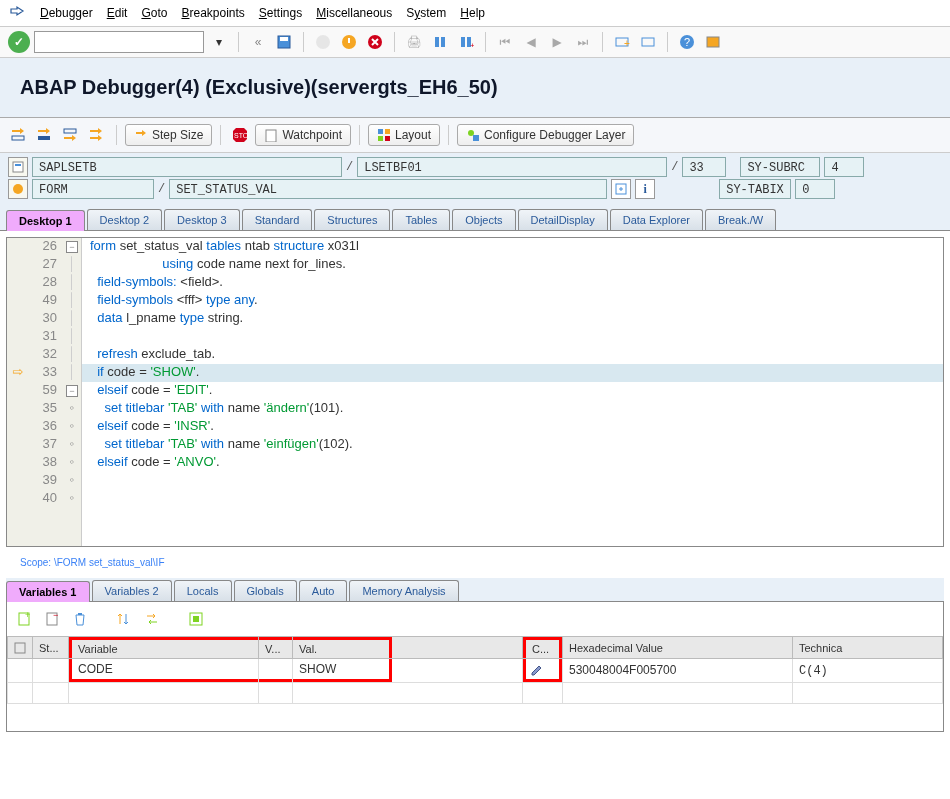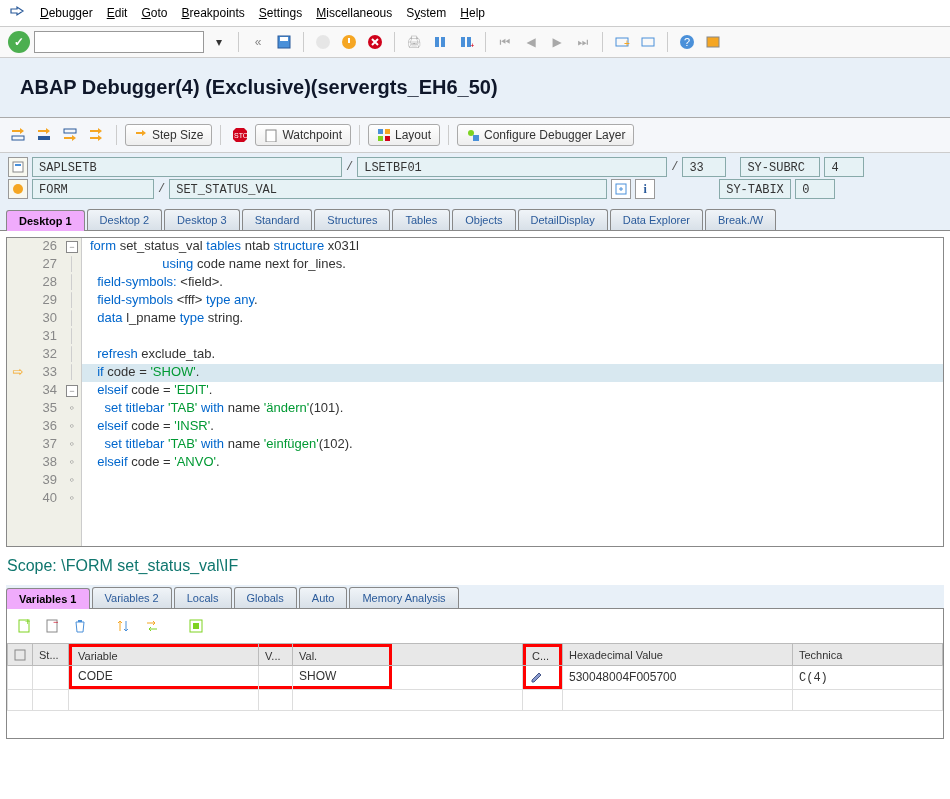--- a/index.html
+++ b/index.html
@@ -30,21 +30,21 @@
   .gutter { background:#f0f0e8; border-right:1px solid #ccc; display:flex; flex-direction:column;}
   .gutter-row { height:18px; display:flex; }
   .gutter-mark { width:22px; text-align:center;}
   .gutter-ln { width:34px; text-align:right; padding-right:6px; color:#888;}
   .gutter-fold { width:18px; text-align:center; color:#888; position:relative;}
   .code-lines { flex:1; background:#fff;}
   .code-line { height:18px; padding-left:8px; white-space:pre;}
   .code-line.hl { background:#d8e8f0;}
   .kw { color:#0066cc;}
   .str { color:#009933;}
-  .scope { padding:4px 7px; font-size:16px; color:#0f766e;}
+  .scope { padding:4px 20px; font-size:10px; color:#3b82f6;}
   .var-tabs { display:flex; border-bottom:1px solid #888; margin:6px 6px 0 6px; padding-top:2px;text-align:center;}
   .var-panel { margin:0 6px 6px 6px; border:1px solid #888; border-top:none; background:#fff; height:130px;}
   .var-toolbar { display:flex; gap:6px; padding:6px;}
   .var-table { width:100%; border-collapse:collapse; font-size:12px;}
   .var-table th { background:#e8e8e8; border:1px solid #bbb; padding:3px 6px; text-align:left; font-weight:normal; color:#333; font-size:11px;}
   .var-table td { border:1px solid #ddd; padding:3px 6px; font-family:'Courier New',monospace;}
   svg { display:block;}
 </style>
 </head>
 <body>
@@ -274,21 +274,21 @@
         <span class="gutter-ln">27</span>
         <span class="gutter-fold"><span style="color:#ccc">│</span></span>
       </div>
       <div class="gutter-row">
         <span class="gutter-mark" style="color: rgb(245, 166, 35);"></span>
         <span class="gutter-ln">28</span>
         <span class="gutter-fold"><span style="color:#ccc">│</span></span>
       </div>
       <div class="gutter-row">
         <span class="gutter-mark" style="color: rgb(245, 166, 35);"></span>
-        <span class="gutter-ln">29</span>
+        <span class="gutter-ln">49</span>
         <span class="gutter-fold"><span style="color:#ccc">│</span></span>
       </div>
       <div class="gutter-row">
         <span class="gutter-mark" style="color: rgb(245, 166, 35);"></span>
         <span class="gutter-ln">30</span>
         <span class="gutter-fold"><span style="color:#ccc">│</span></span>
       </div>
       <div class="gutter-row">
         <span class="gutter-mark" style="color: rgb(245, 166, 35);"></span>
         <span class="gutter-ln">31</span>
@@ -299,21 +299,21 @@
         <span class="gutter-ln">32</span>
         <span class="gutter-fold"><span style="color:#ccc">│</span></span>
       </div>
       <div class="gutter-row">
         <span class="gutter-mark" style="color: rgb(245, 166, 35);">⇨</span>
         <span class="gutter-ln">33</span>
         <span class="gutter-fold"><span style="color:#ccc">│</span></span>
       </div>
       <div class="gutter-row">
         <span class="gutter-mark" style="color: rgb(245, 166, 35);"></span>
-        <span class="gutter-ln">34</span>
+        <span class="gutter-ln">59</span>
         <span class="gutter-fold"><span style="border:1px solid #888;font-size:9px;padding:0 2px;background:#fff">−</span></span>
       </div>
       <div class="gutter-row">
         <span class="gutter-mark" style="color: rgb(245, 166, 35);"></span>
         <span class="gutter-ln">35</span>
         <span class="gutter-fold"><span style="color:#888">◦</span></span>
       </div>
       <div class="gutter-row">
         <span class="gutter-mark" style="color: rgb(245, 166, 35);"></span>
         <span class="gutter-ln">36</span>

